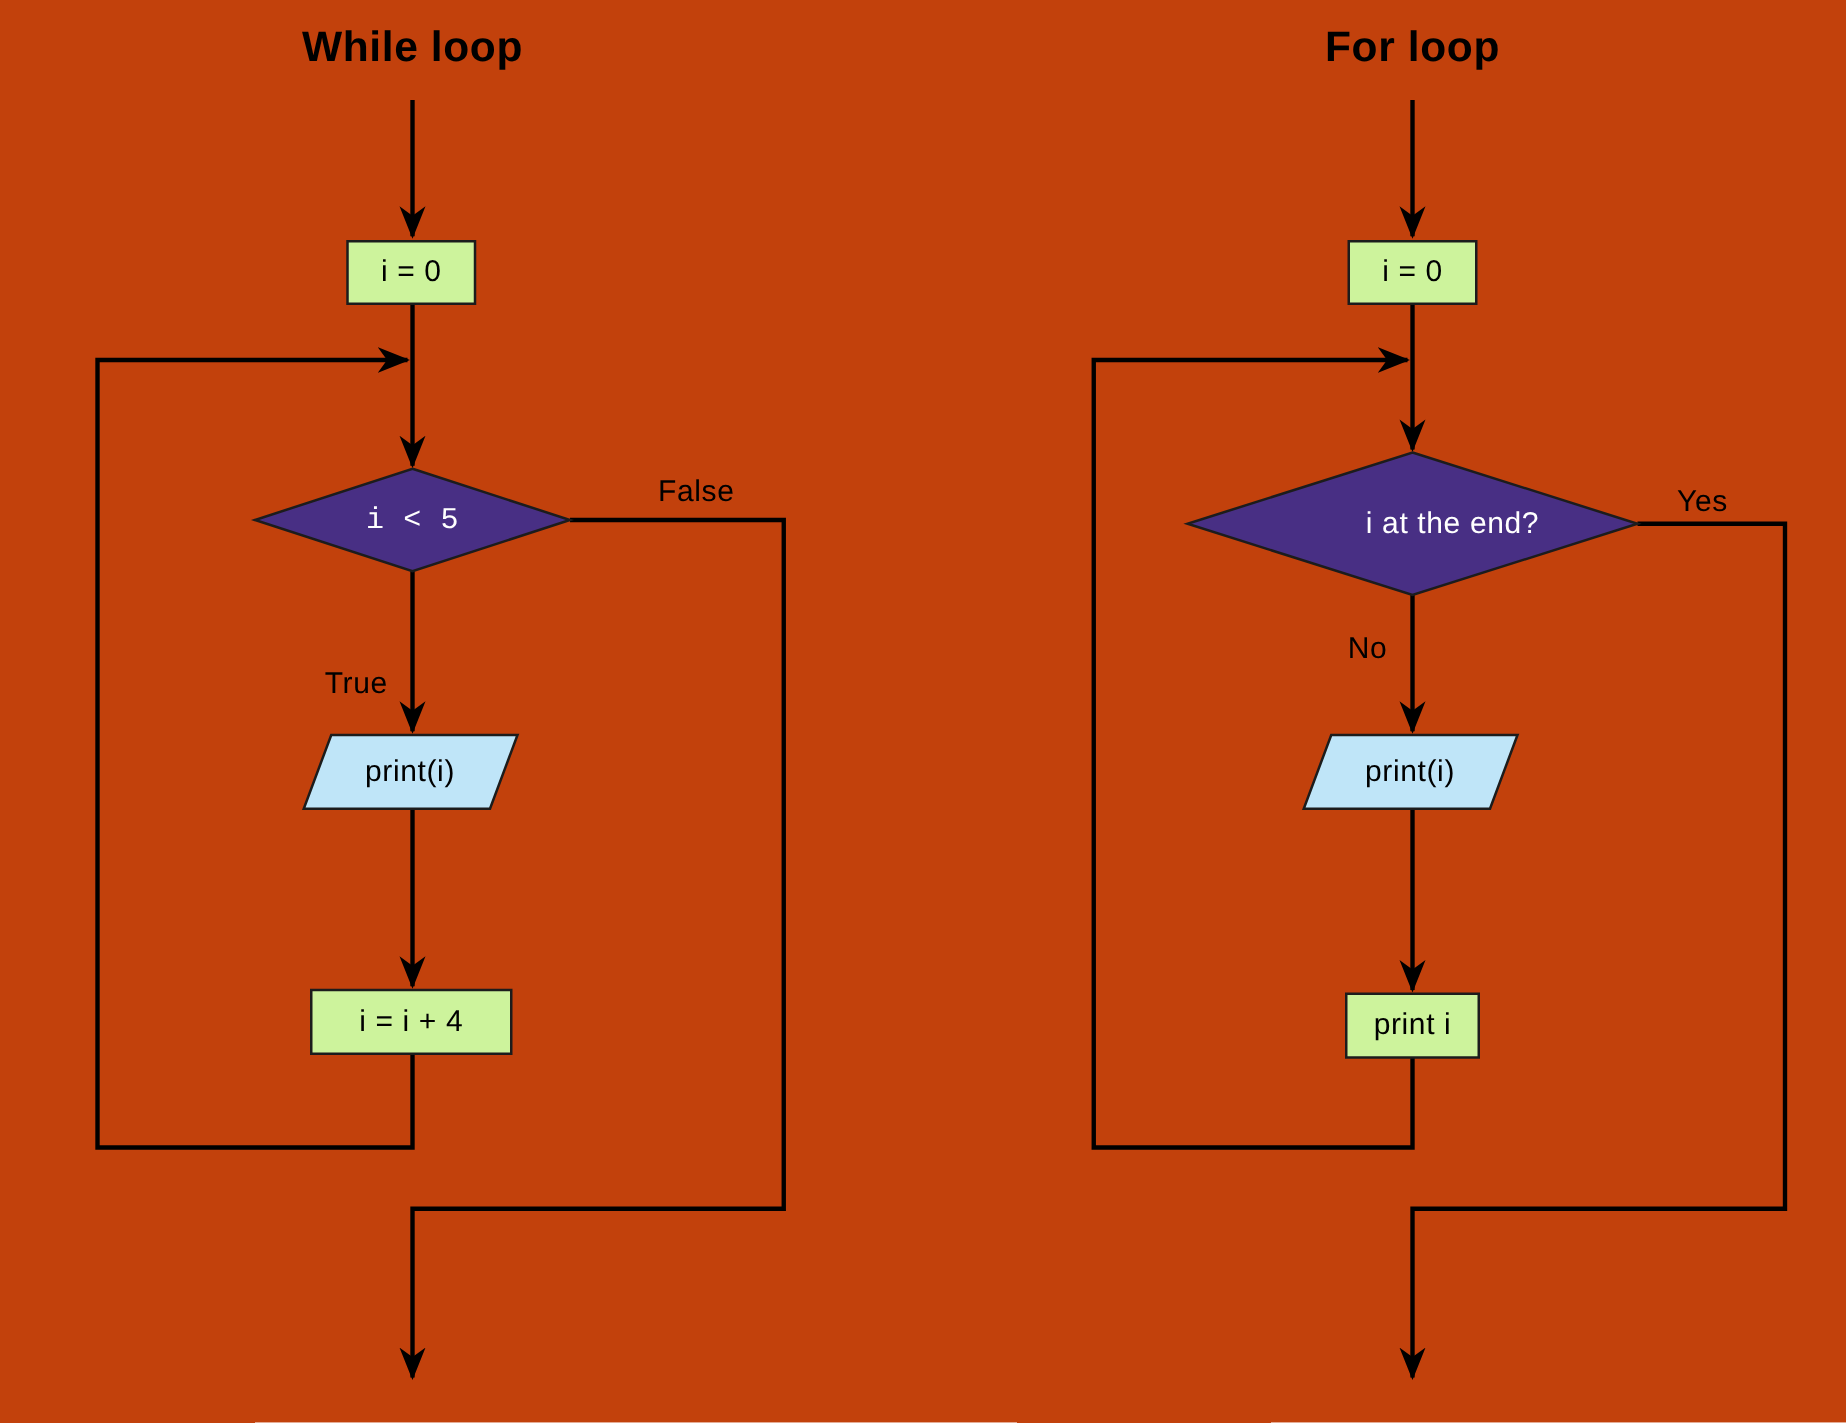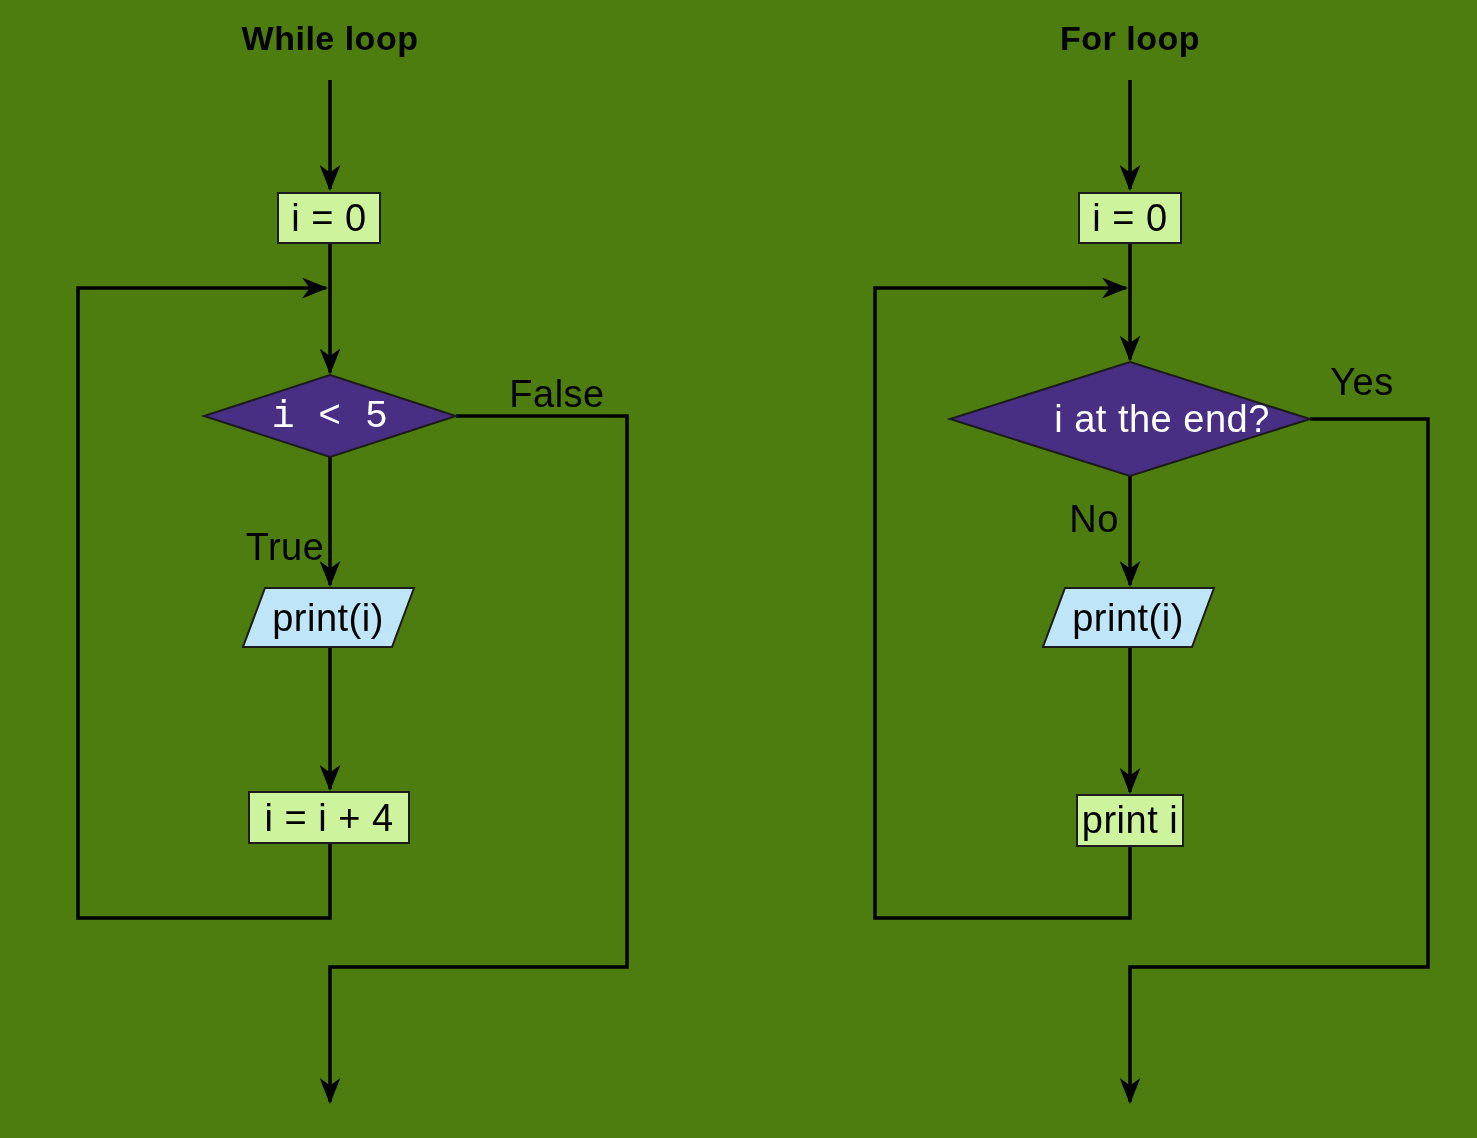--- a/index.html
+++ b/index.html
@@ -1,29 +1,29 @@
 <!DOCTYPE html>
 <html><head>
 <meta charset="utf-8">
 <style>
   html, body { margin: 0; padding: 0; background: #ffffff; }
   #stage {
     position: relative;
     width: 1477px;
     height: 1138px;
-    background: #4d7c0f;
+    background: #c2410c;
     font-family: "Liberation Sans", "DejaVu Sans", sans-serif;
     overflow: hidden;
   }
   #flow-svg { position: absolute; left: 0; top: 0; width: 1477px; height: 1138px; }
   .lbl {
     position: absolute;
     transform: translate(-50%, -50%);
     white-space: nowrap;
-    font-size: 38px;
+    font-size: 24px;
     color: #000;
     line-height: 1;
     letter-spacing: 0.5px;
   }
   .title { font-weight: bold; font-size: 34px; }
   .on-decision { color: #ffffff; }
   .conn { fill: none; stroke: #000; stroke-width: 3.5px; }
   .shape { stroke: #1c1c1c; stroke-width: 2px; }
 </style>
 </head>
@@ -68,17 +68,17 @@
   <div class="lbl on-decision" style="left:330px; top:417px;font-family:Liberation Mono, monospace;">i &lt; 5</div>
   <div class="lbl" style="left:285px; top:547px;">True</div>
   <div class="lbl" style="left:557px; top:394px;text-align:center;">False</div>
   <div class="lbl" style="left:328px; top:618px;">print(i)</div>
   <div class="lbl" style="left:329px; top:818px;">i = i + 4</div>
 
   <div class="lbl title" style="left:1130px; top:38px;">For loop</div>
   <div class="lbl" style="left:1130px; top:218px;">i = 0</div>
   <div class="lbl on-decision" style="left:1162px; top:419px;">i at the end?</div>
   <div class="lbl" style="left:1094px; top:519px;text-align:right;">No</div>
-  <div class="lbl" style="left:1362px; top:382px;">Yes</div>
+  <div class="lbl" style="left:1362px; top:402px;">Yes</div>
   <div class="lbl" style="left:1128px; top:618px;">print(i)</div>
   <div class="lbl" style="left:1130px; top:820px;">print i</div>
 
 </div>
 
 </body></html>

